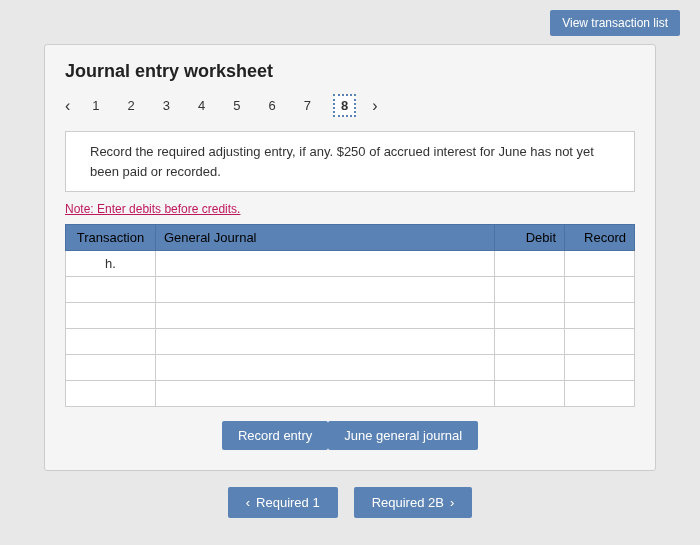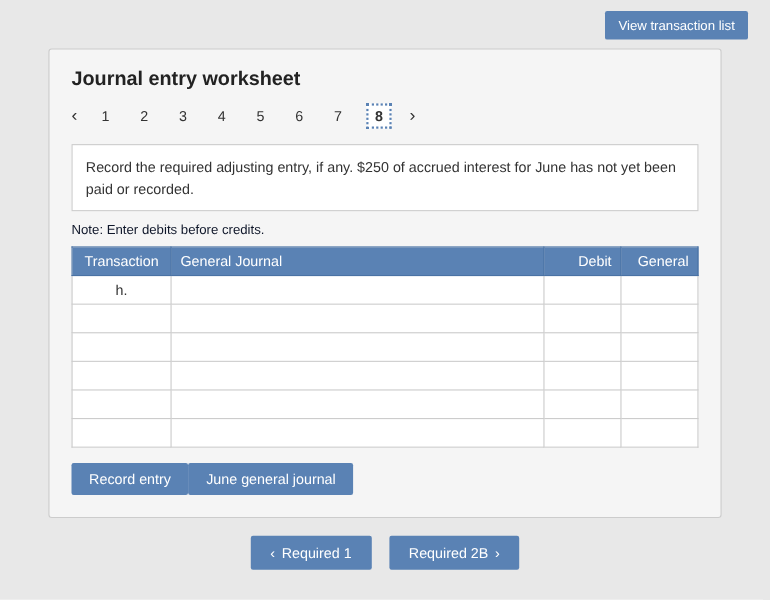--- a/index.html
+++ b/index.html
@@ -73,42 +73,43 @@
     .pagination .page-num.active {
       border: 2px dotted #5a82b4;
       background: #fff;
       color: #333;
       font-weight: bold;
     }
 
     .instruction-box {
       background: #fff;
       border: 1px solid #ccc;
-      padding: 10px 12px;
+      padding: 10px 24px;
       margin-bottom: 10px;
       font-size: 13px;
       color: #333;
       line-height: 1.5;
     }
 
     .note-text {
-      color: #0f172a;
+      color: #be185d;
       font-size: 12px;
       margin-bottom: 8px;
+      text-decoration: underline;
     }
 
     table {
       width: 100%;
       border-collapse: collapse;
       margin-bottom: 14px;
     }
 
     table thead tr {
       background: #5a82b4;
-      color: #ffffff;
+      color: #000000;
     }
 
     table thead th {
       padding: 5px 8px;
       font-weight: normal;
       font-size: 13px;
       border: 1px solid #4a72a4;
       text-align: right;
     }
 
@@ -150,21 +151,21 @@
       width: 100%;
       border: none;
       outline: none;
       font-size: 12px;
       background: transparent;
     }
 
     .button-row {
       display: flex;
       align-items: center;
-      justify-content: flex-start;
+      justify-content: center;
     }
 
     .btn-left {
       display: flex;
       gap: 10px;
     }
 
     .btn-action {
       background: #5a82b4;
       color: white;
@@ -223,21 +224,21 @@
   </div>
 
   <div class="note-text">Note: Enter debits before credits.</div>
 
   <table>
     <thead>
       <tr>
         <th>Transaction</th>
         <th>General Journal</th>
         <th>Debit</th>
-        <th>General</th>
+        <th>Record</th>
       </tr>
     </thead>
     <tbody>
       <tr>
         <td>h.</td>
         <td><input type="text" style=""></td>
         <td><input type="text" style=""></td>
         <td><input type="text" style=""></td>
       </tr>
       <tr>

